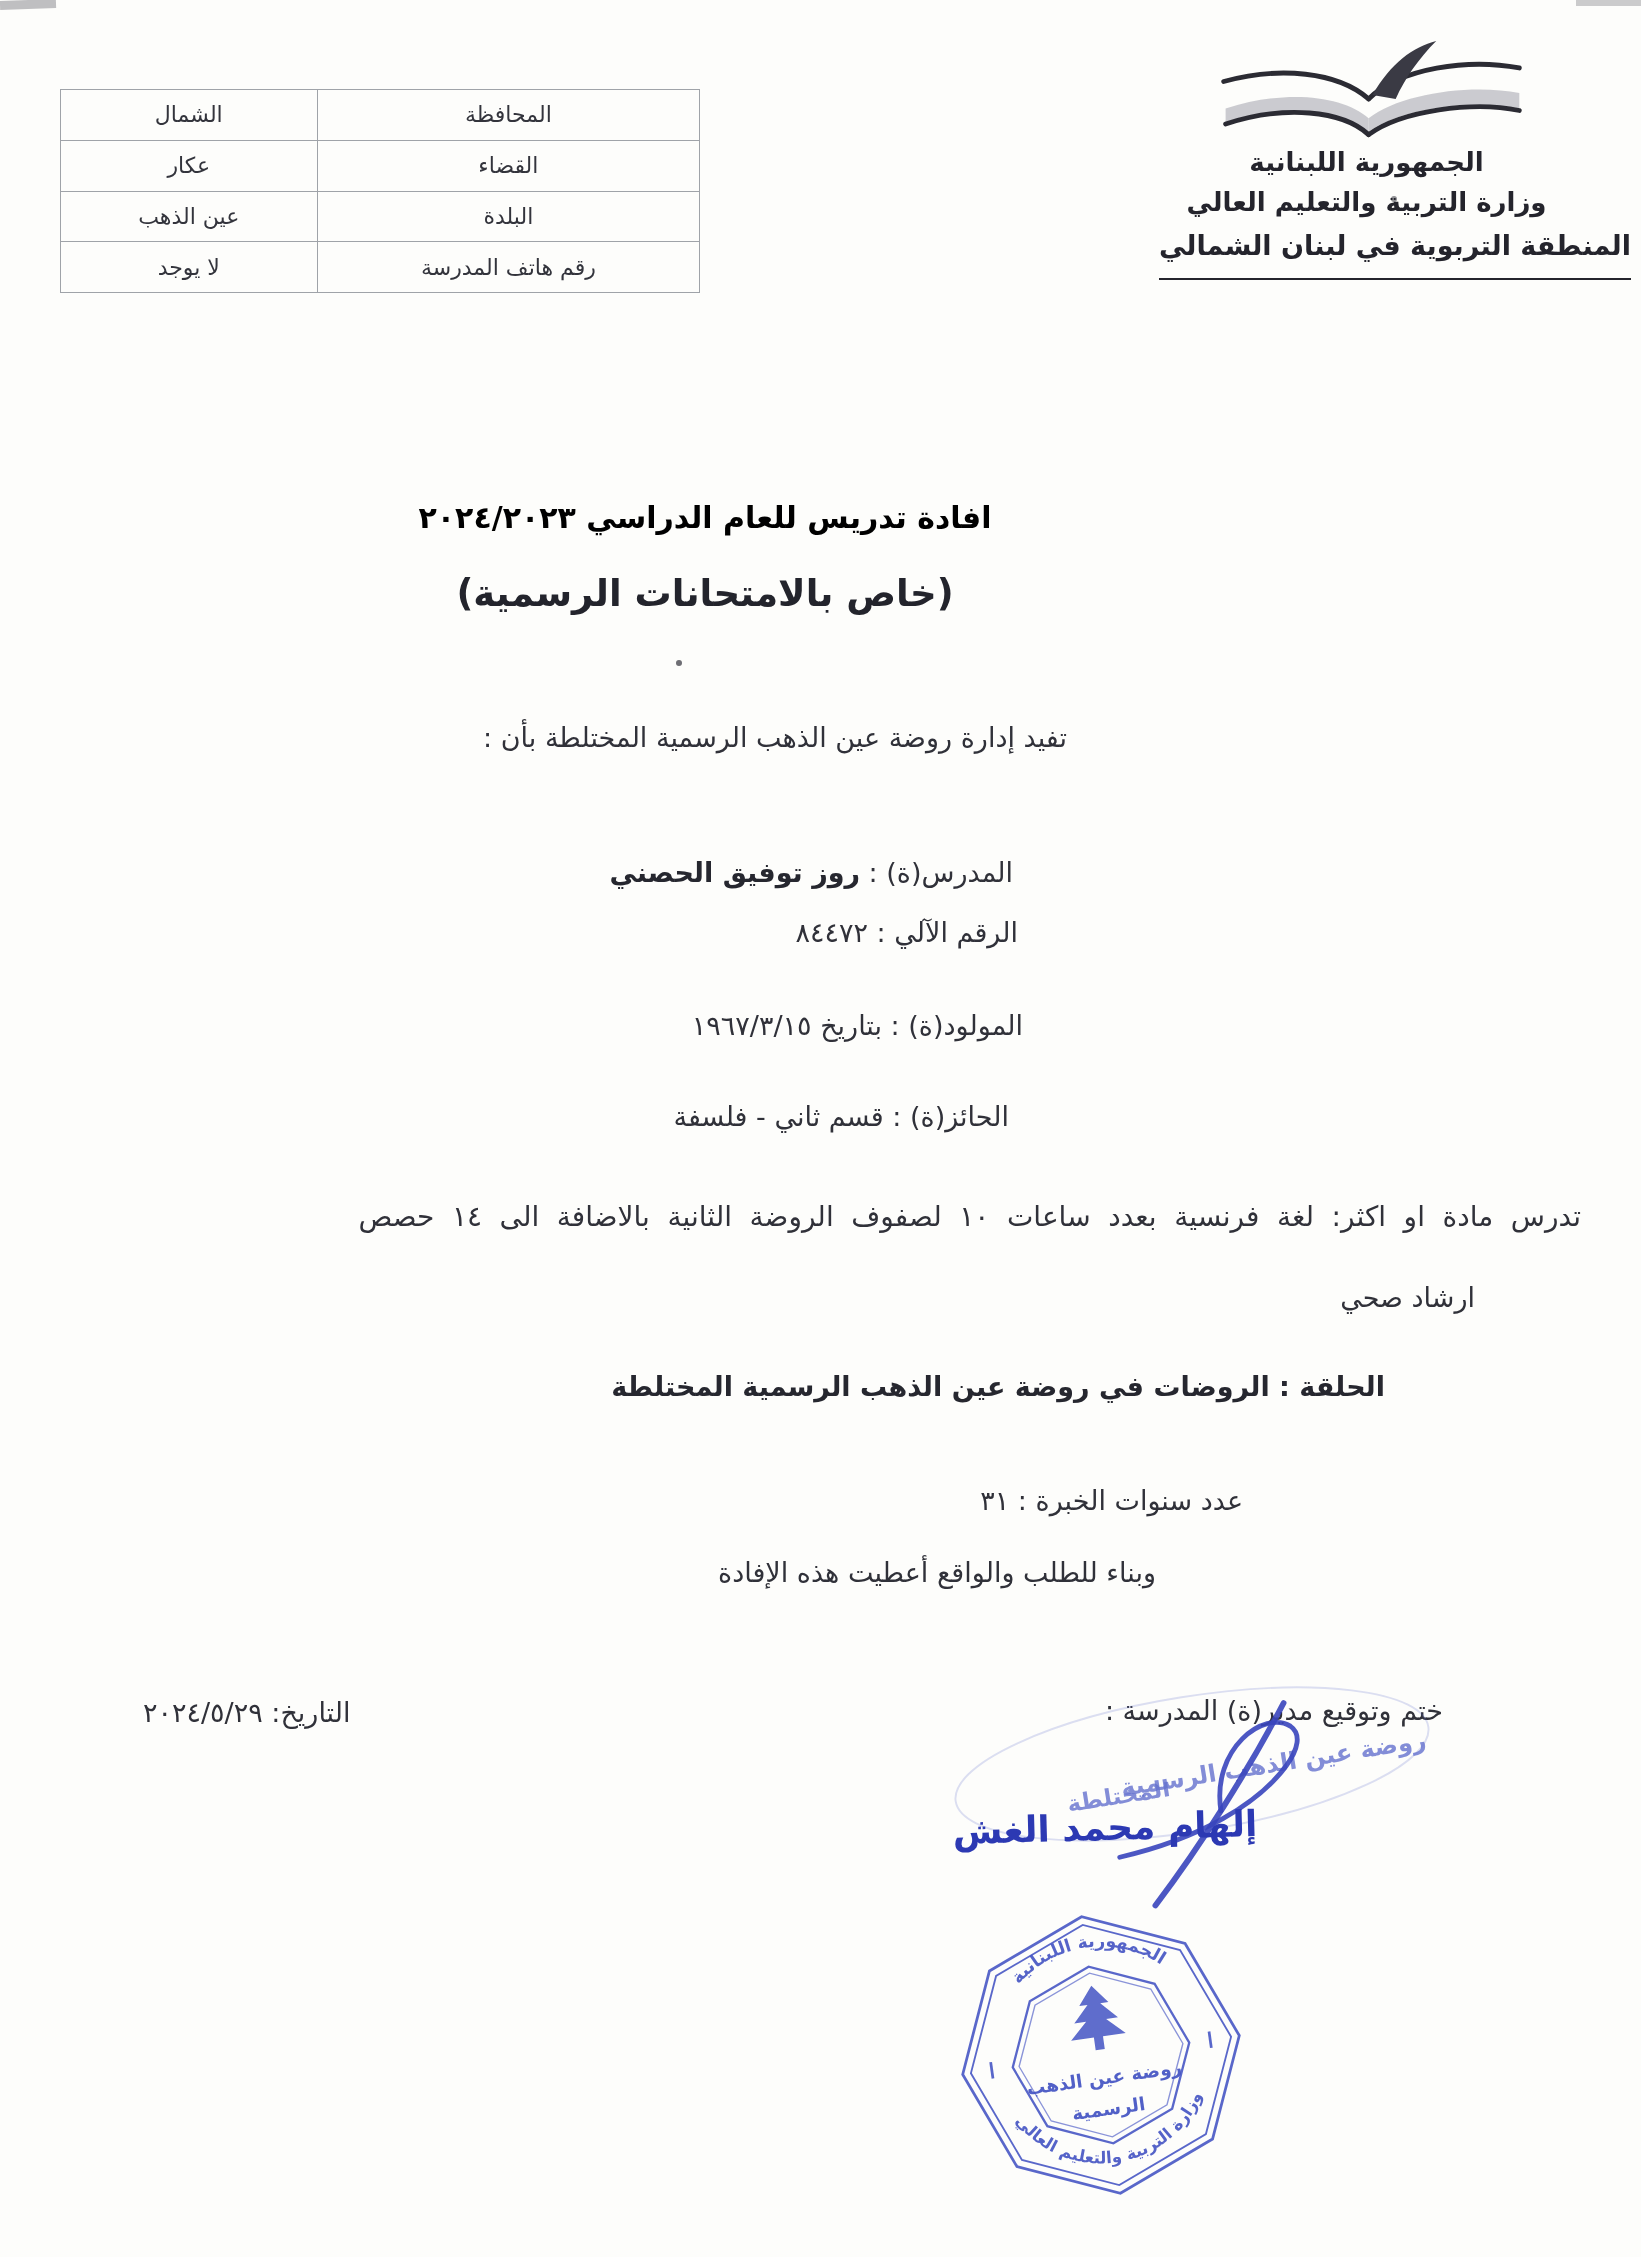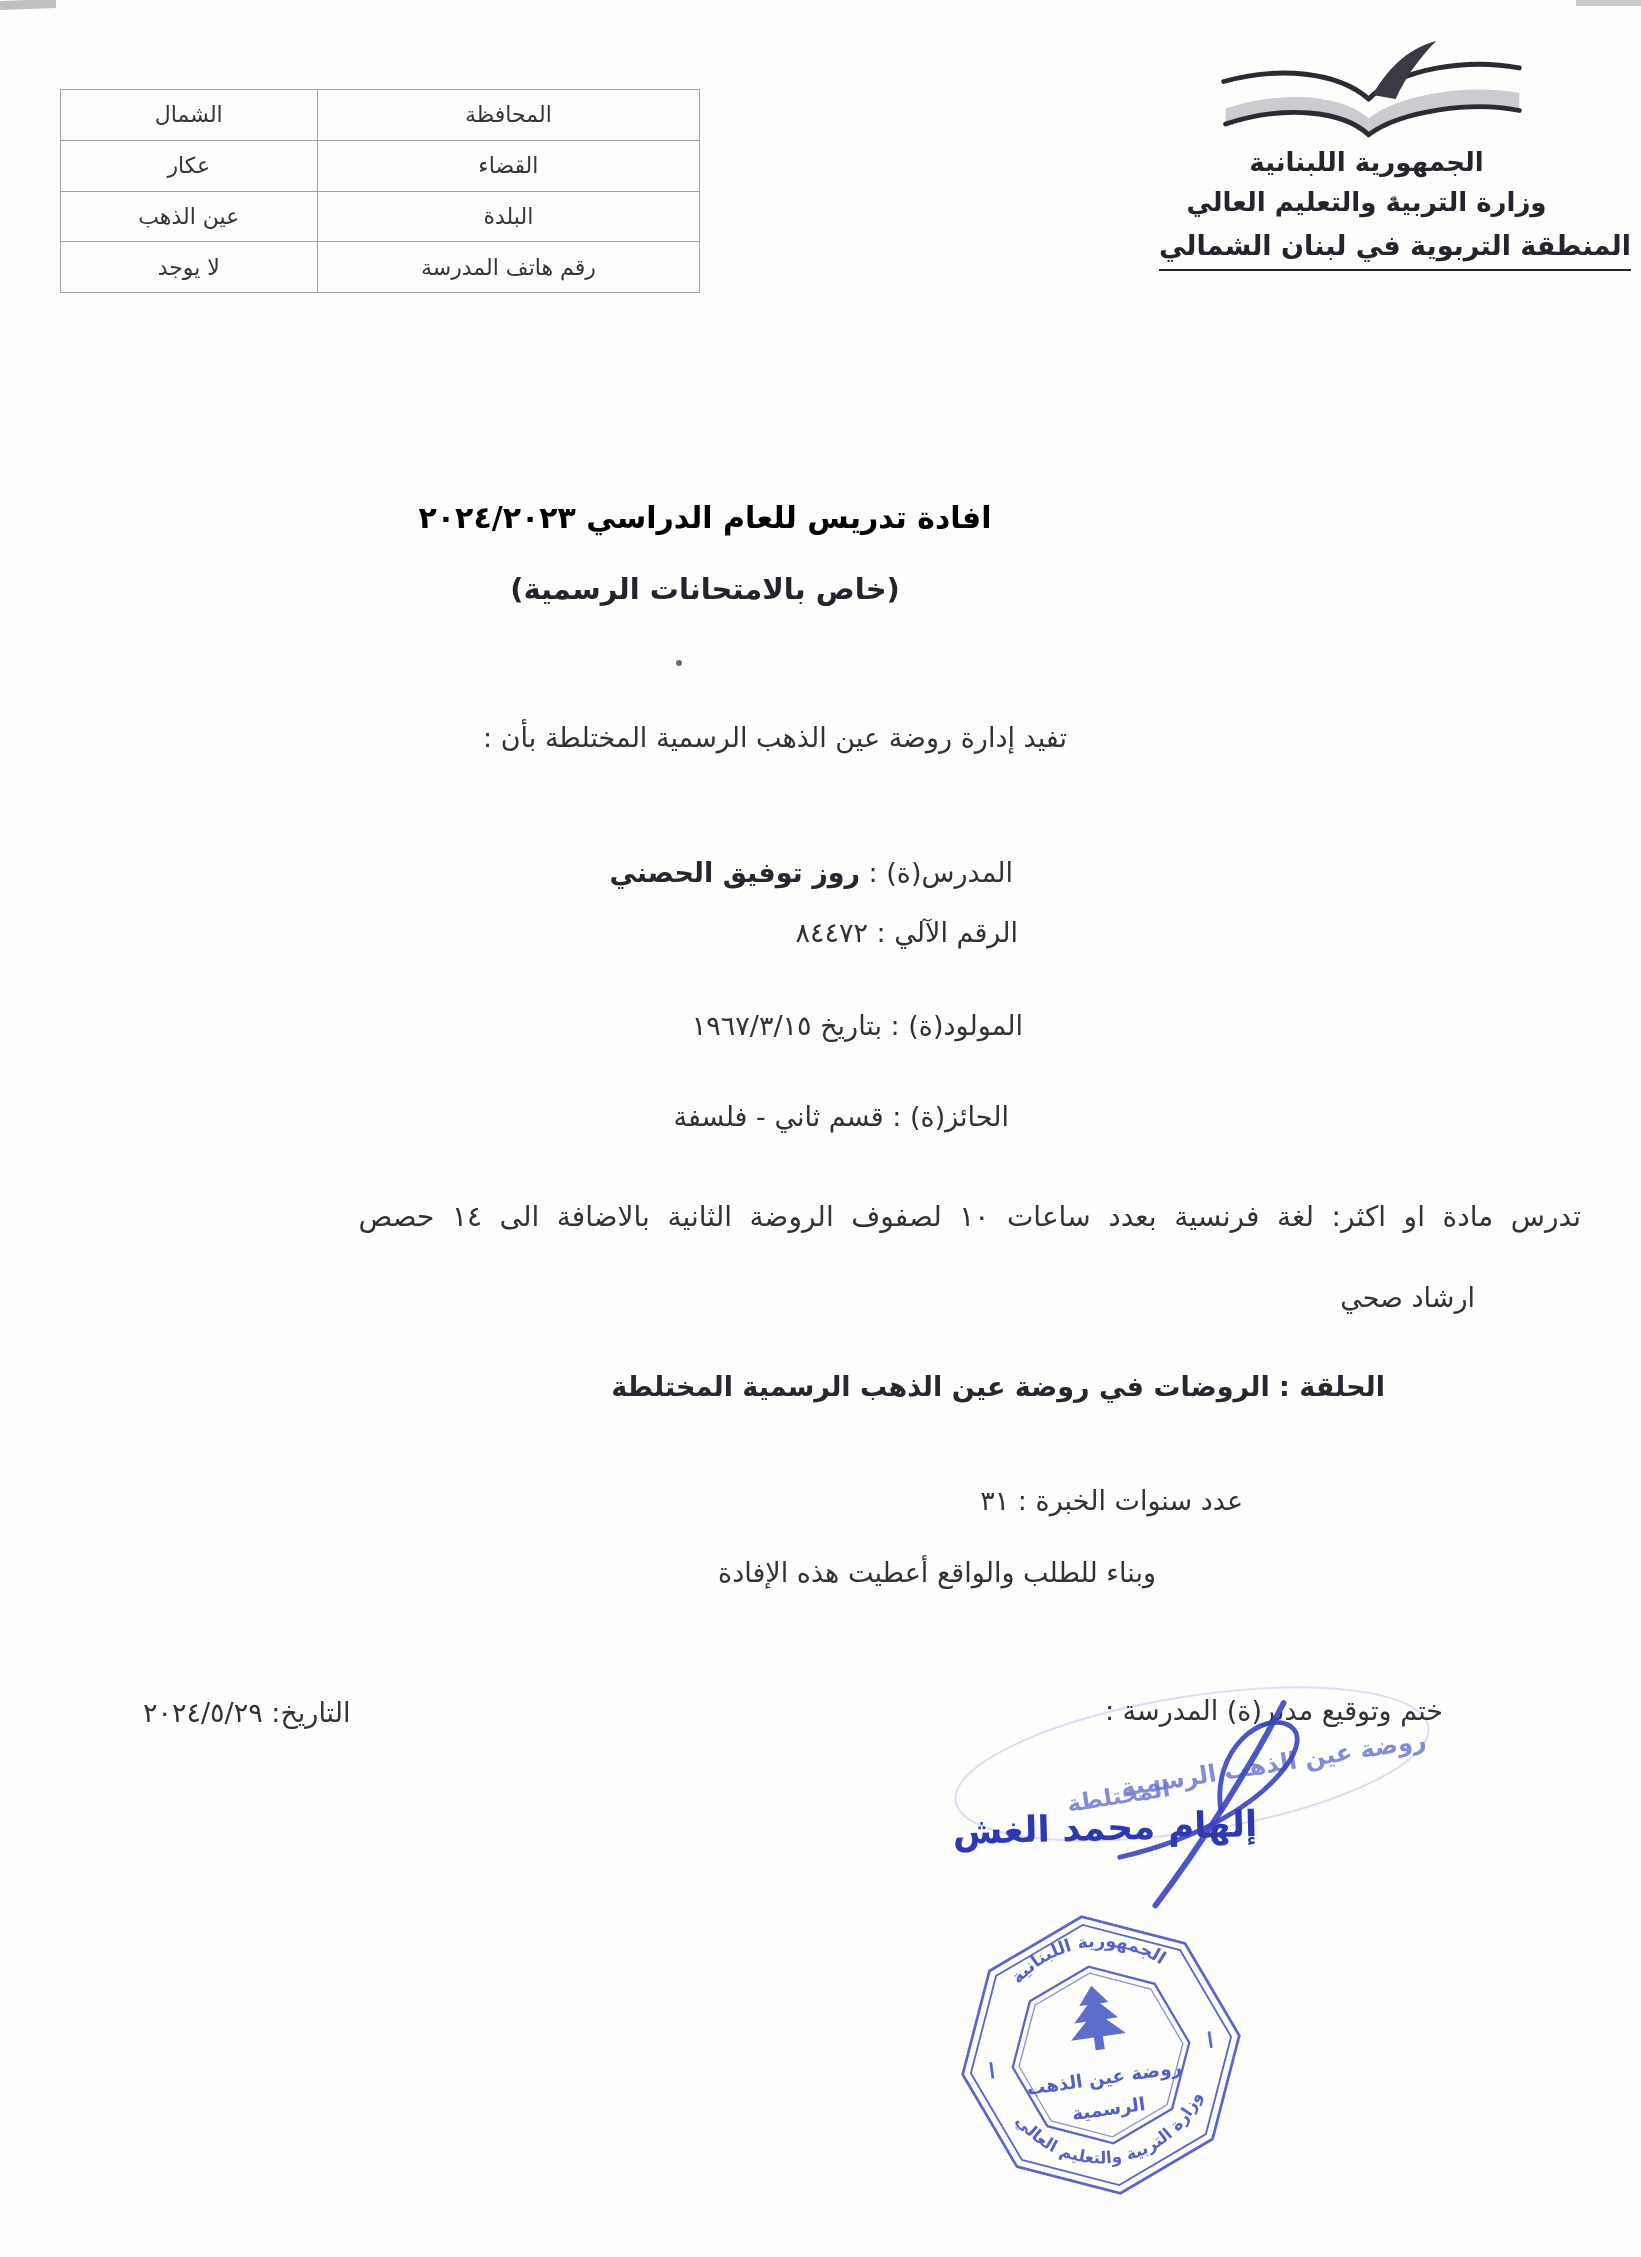--- a/index.html
+++ b/index.html
@@ -6,35 +6,35 @@
   #page{
     position:relative;width:1641px;height:2257px;margin:0 auto;
     background:#fdfdfb;overflow:hidden;
     font-family:"DejaVu Sans",sans-serif;color:#2f3038;
   }
   .abs{position:absolute;}
   .ar{direction:rtl;unicode-bidi:plaintext;white-space:nowrap;font-family:"DejaVu Sans",sans-serif;}
   .center{text-align:center;}
   
   .hdr-line{font-weight:bold;font-size:26px;color:#24242c;}
-  .hdr-underline{border-bottom:2.4px solid #24242c;padding-bottom:8px;font-size:27px;}
+  .hdr-underline{border-bottom:2.4px solid #24242c;padding-bottom:17px;font-size:27px;}
   
   table.info{border-collapse:collapse;direction:rtl;table-layout:fixed;width:614px;}
   table.info td{
     border:1px solid #9fa3a8;text-align:center;vertical-align:middle;
     font-size:22px;color:#33343c;padding:1.9px 5.8px;
   }
   td.lblcol{width:370px;}
   td.valcol{width:244px;}
   tr.r1 td,tr.r2 td,tr.r3 td,tr.r4 td{height:46px;}
   tr.r5 td{height:81px;}
   td.wrap{white-space:normal;line-height:1.45;}
   
   .title1{font-weight:bold;font-size:30px;color:#000000;}
-  .title2{font-weight:bold;font-size:29px;color:#23242c;}
+  .title2{font-weight:bold;font-size:37px;color:#23242c;}
   
   .body-line{font-size:27px;color:#303139;}
   .bold{font-weight:bold;color:#26272f;}
   .long-line{font-size:28px;word-spacing:8.7px;}
   .sig-name{
     font-weight:bold;font-size:36px;color:#2c39b3;
     transform:rotate(-1.5deg);text-align:center;
   }
   .stamp-ghost{
     font-weight:bold;color:#6572cf;opacity:.8;

